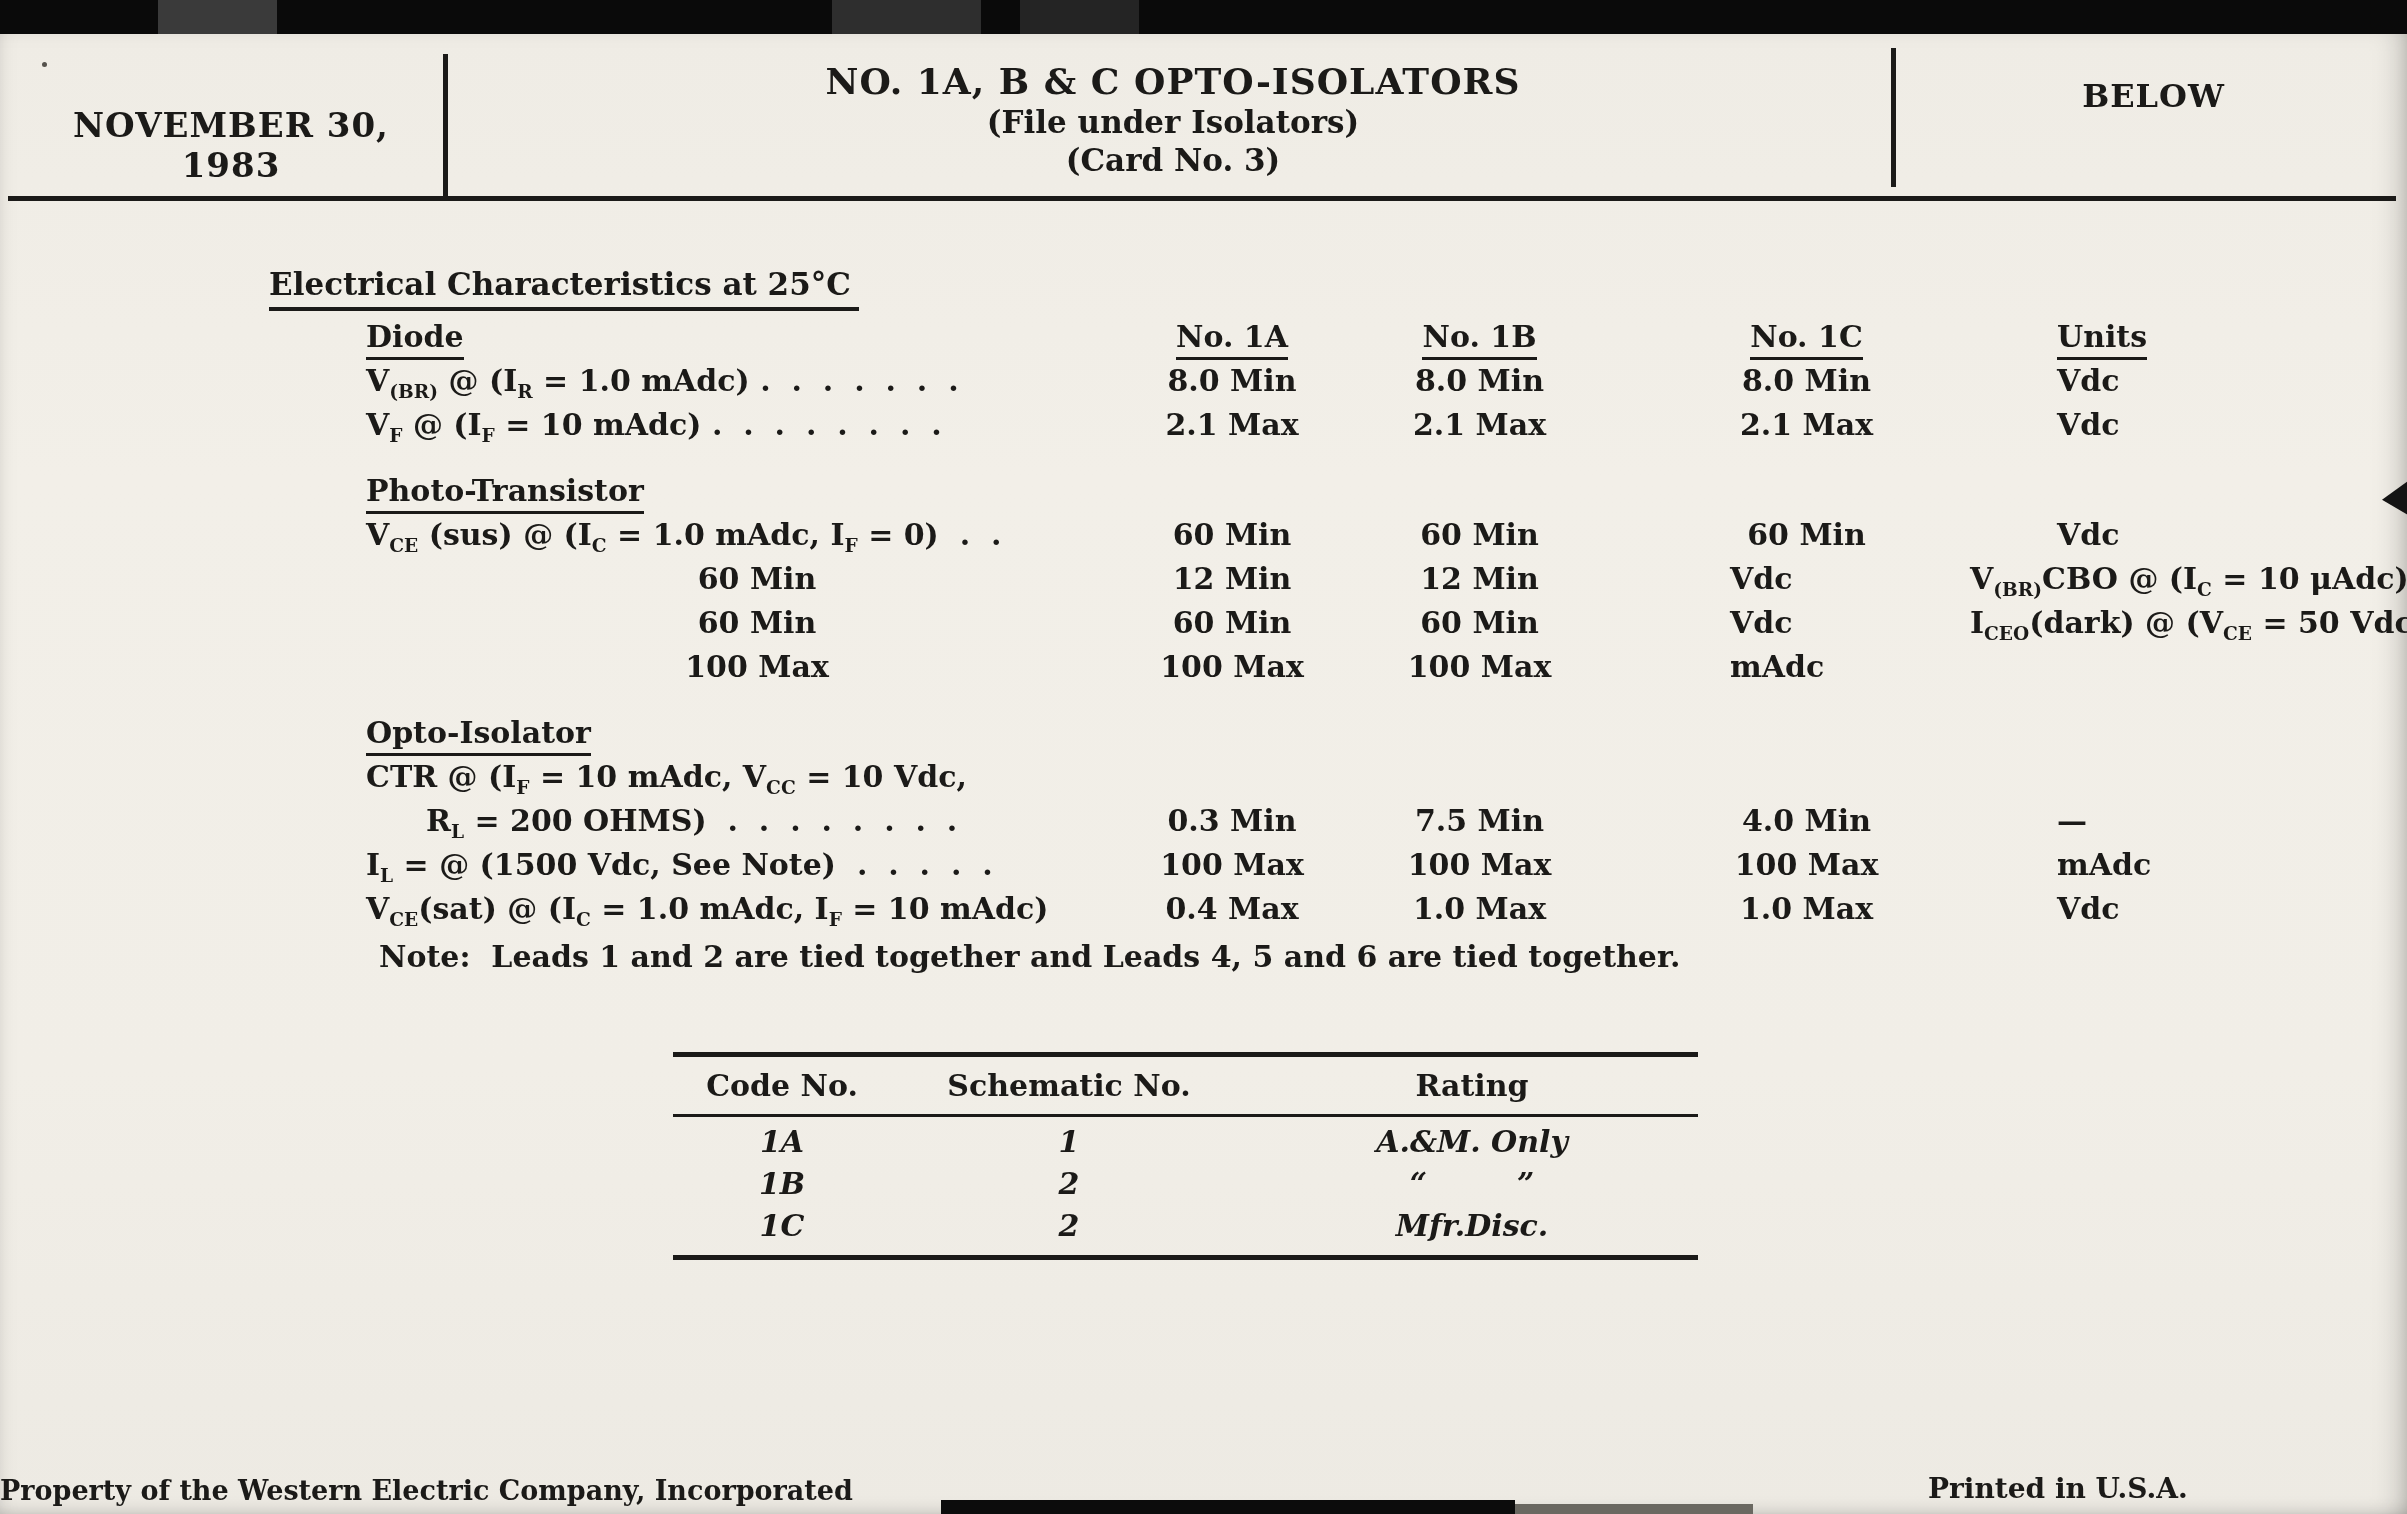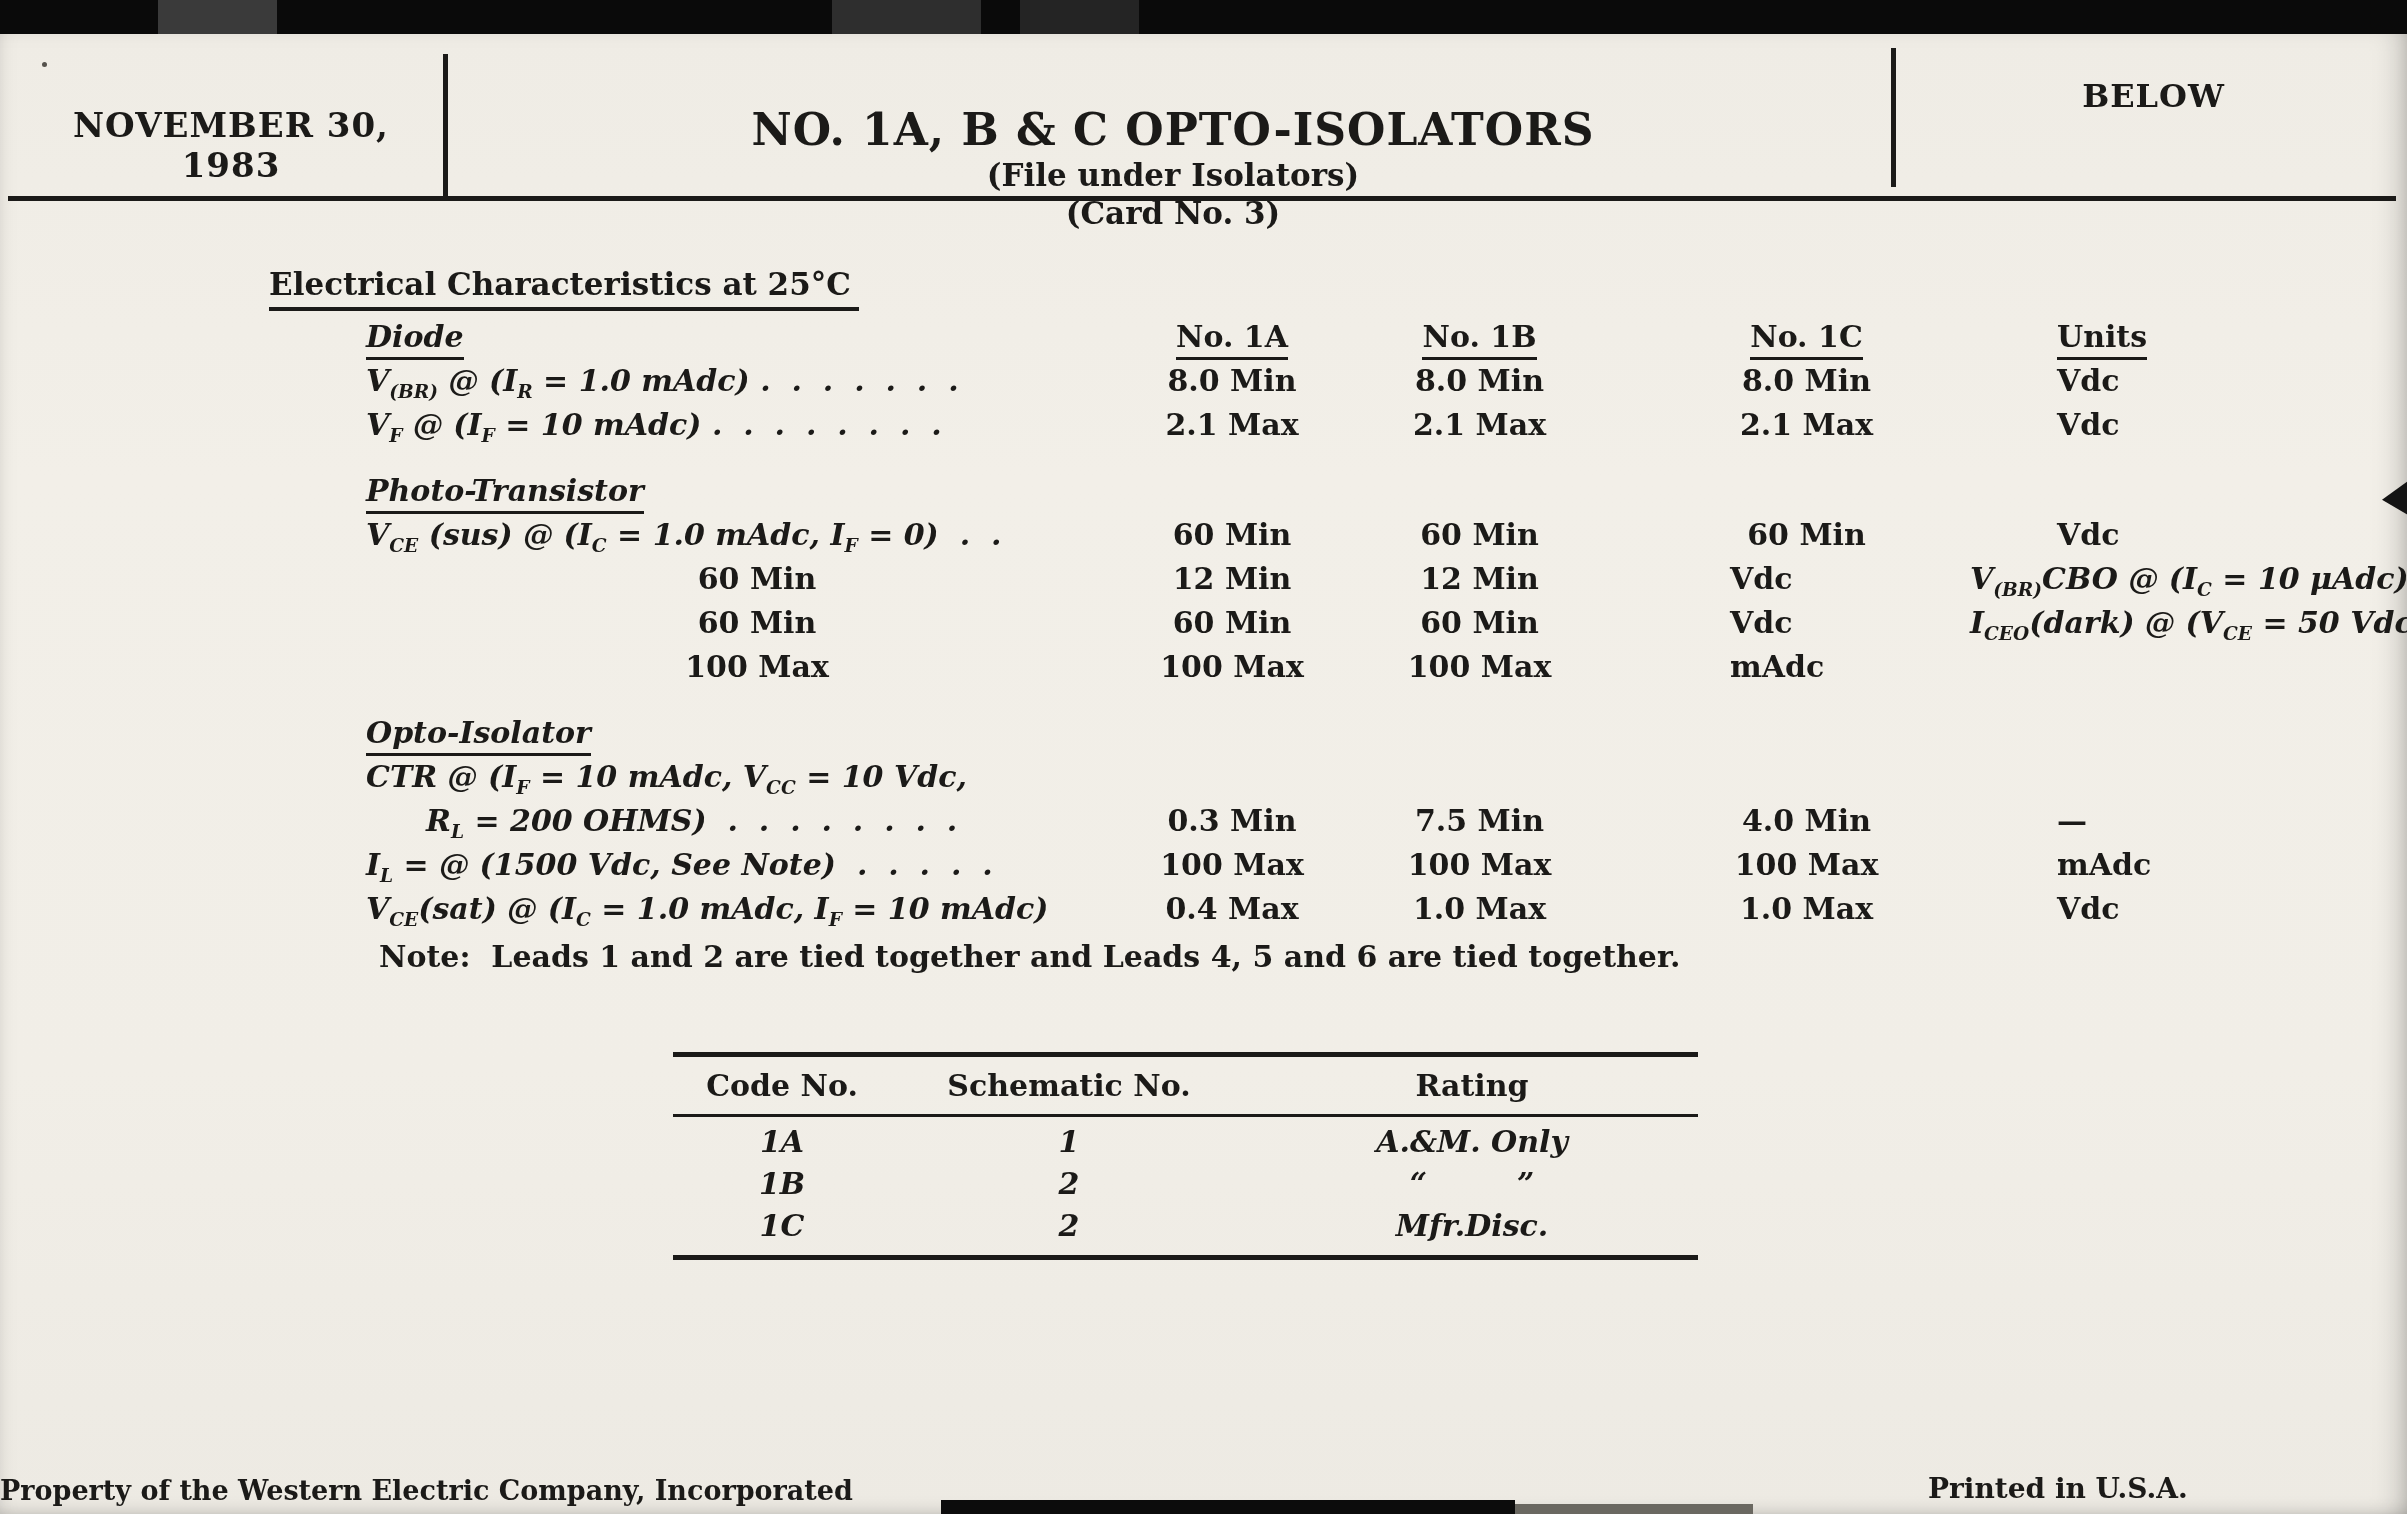--- a/index.html
+++ b/index.html
@@ -24,35 +24,35 @@
   .s1{left:158px;width:119px;background:#3a3a3a;}
   .s2{left:832px;width:149px;background:#2e2e2e;}
   .s3{left:1020px;width:119px;background:#242424;}
 
   
   .hdr-date{position:absolute;left:28px;top:71px;width:406px;text-align:center;font-size:34px;letter-spacing:1px;}
   .vline{position:absolute;top:20px;height:147px;width:5px;background:var(--ink);}
   .v1{left:443px;}
   .v2{left:1891px;top:14px;height:139px;}
   .hdr-center{position:absolute;left:465px;top:26px;width:1416px;text-align:center;}
-  .title{font-size:44px;letter-spacing:1px;margin-top:44px;}
+  .title{font-size:36px;letter-spacing:1px;}
   .sub{font-size:31px;margin-top:2px;}
   .hdr-right{position:absolute;left:1921px;top:40px;width:465px;text-align:center;font-size:32px;line-height:44px;letter-spacing:1px;}
   .hrule{position:absolute;left:8px;top:162px;width:2388px;height:5px;background:var(--ink);}
 
   
   .ec-heading{position:absolute;left:269px;top:232px;font-size:31px;}
   .ul2{border-bottom:4px solid var(--ink);padding-bottom:5px;padding-right:8px;}
   .ul{border-bottom:3px solid var(--ink);padding-bottom:3px;}
   .spec-grid{
     position:absolute;left:366px;top:281px;width:2010px;
     display:grid;grid-template-columns:782px 168px 327px 327px 406px;
     font-size:30px;
   }
-  .spec-grid .param{white-space:pre;line-height:44px;min-height:44px;text-align:left;font-style:italic;}
+  .spec-grid .param{white-space:pre;line-height:44px;min-height:44px;text-align:left;}
   .spec-grid .val{line-height:44px;min-height:44px;text-align:center;}
   .spec-grid .units{text-align:left;padding-left:87px;}
   .spec-grid sub{font-size:0.62em;line-height:0;}
   .rowgap{grid-column:1 / -1;height:22px;}
 
   .note{position:absolute;left:379px;top:905px;font-size:30px;white-space:pre;}
 
   
   .rtable{position:absolute;left:673px;top:1018px;width:1025px;}
   .trule{width:100%;background:var(--ink);}

